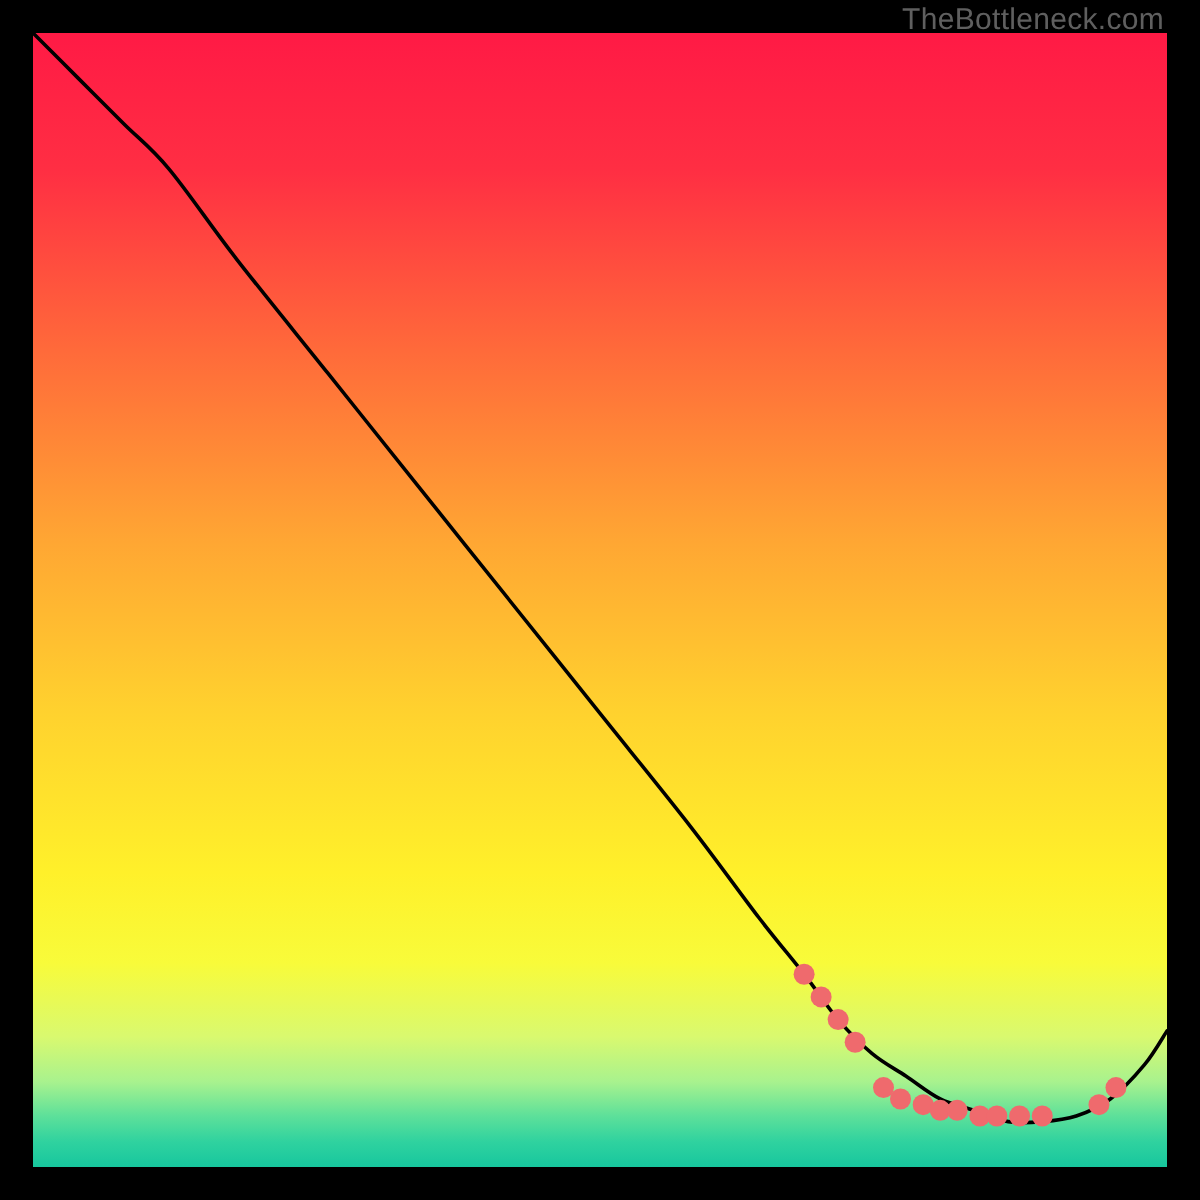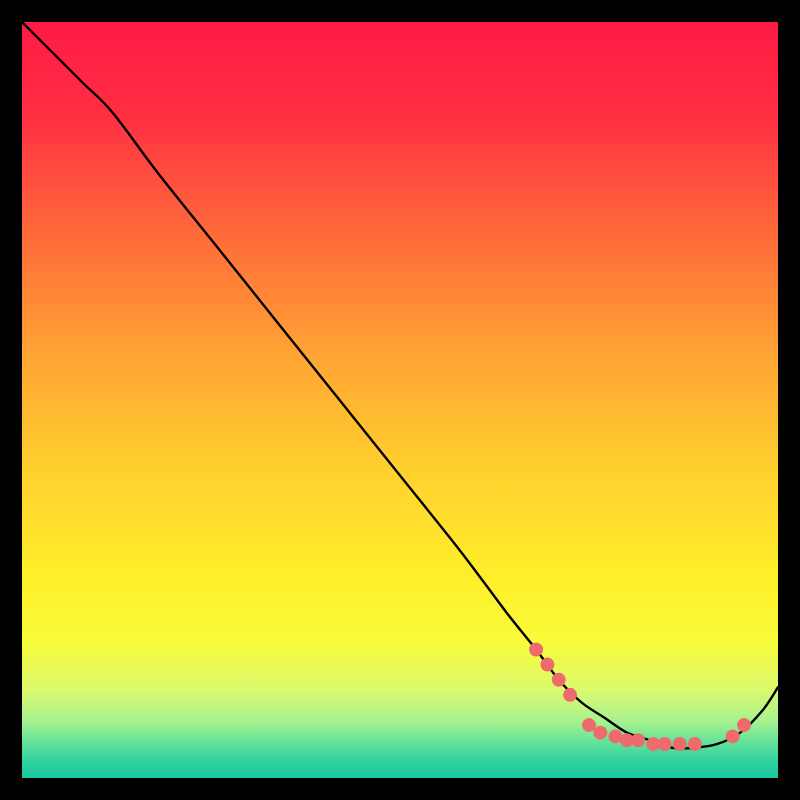--- a/index.html
+++ b/index.html
@@ -82,13 +82,14 @@
           <circle cx="631.26" cy="721.98" r="7" fill="#ef6a6d"></circle>
           <circle cx="642.6" cy="721.98" r="7" fill="#ef6a6d"></circle>
           <circle cx="657.72" cy="721.98" r="7" fill="#ef6a6d"></circle>
           <circle cx="672.84" cy="721.98" r="7" fill="#ef6a6d"></circle>
           <circle cx="710.64" cy="714.42" r="7" fill="#ef6a6d"></circle>
           <circle cx="721.98" cy="703.08" r="7" fill="#ef6a6d"></circle>
         </g>
     </svg>
   </div>
 
+  <div class="watermark">TheBottleneck.com</div>
 </div>
 
 </body></html>

